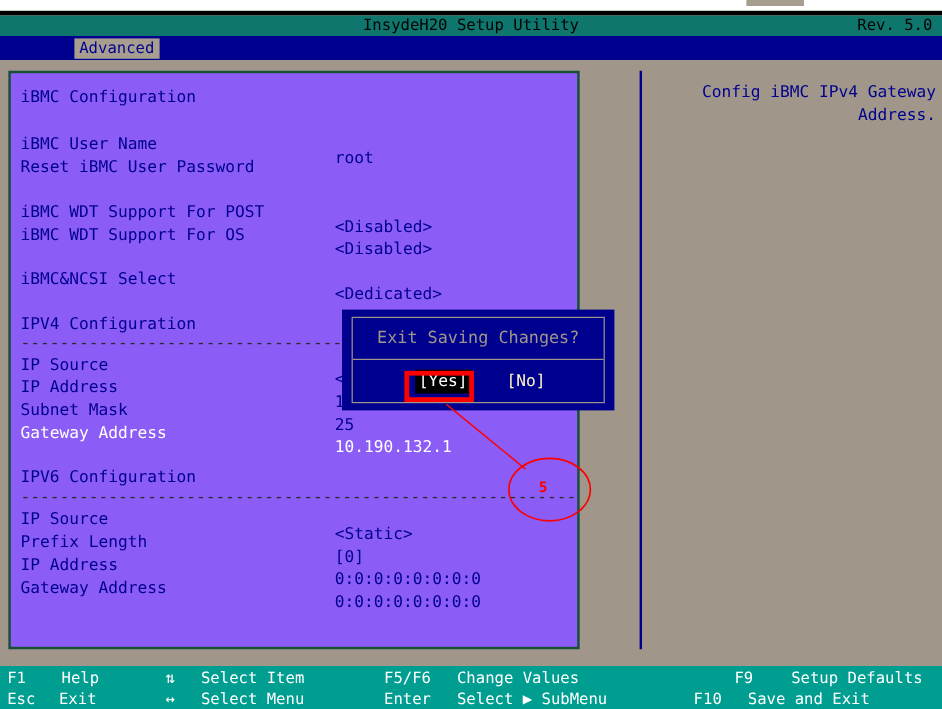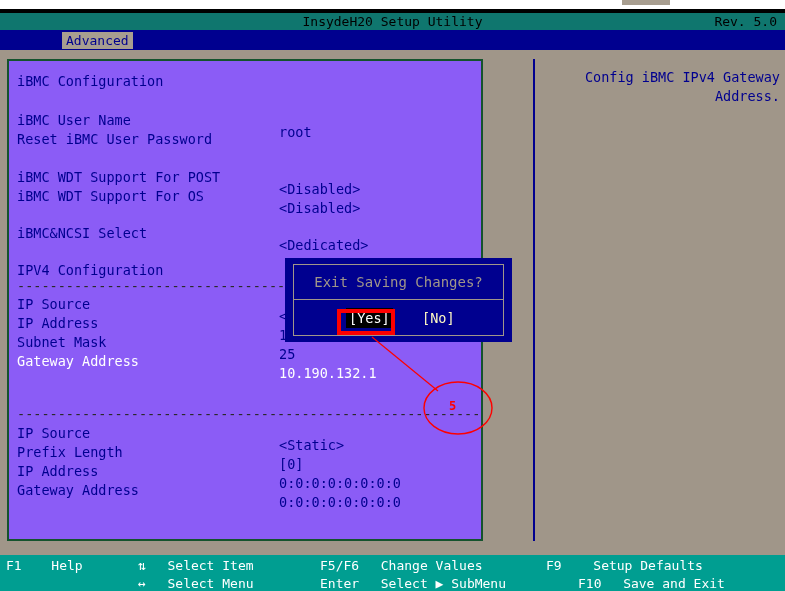--- a/index.html
+++ b/index.html
@@ -227,20 +227,21 @@
     </div>
     <div class="row" style="top:272px;">
       <span class="lbl">Subnet Mask</span>
       <span class="val">25</span>
     </div>
     <div class="row selected" style="top:291px;">
       <span class="lbl">Gateway Address</span>
       <span class="val">10.190.132.1</span>
     </div>
 
+    <div class="heading" style="top:328px;">IPV6 Configuration</div>
     <div class="dashline" style="top:347px;">------------------------------------------------------------</div>
 
     <div class="row" style="top:363px;">
       <span class="lbl">IP Source</span>
       <span class="val">&lt;Static&gt;</span>
     </div>
     <div class="row" style="top:382px;">
       <span class="lbl">Prefix Length</span>
       <span class="val">[0]</span>
     </div>
@@ -276,20 +277,25 @@
     <path d="M 438 391 L 372 337" fill="none" stroke="#fe0000" stroke-width="1.2"></path>
   </svg>
   <div class="anno-num">5</div>
 
   <div class="footer">
     <div class="fkey" style="left:6px;  top:2px;  width:120px;">
       <span>F1</span>
       <span style="display:inline-block;width:14px;"></span>
       <span>Help</span>
     </div>
+    <div class="fkey" style="left:6px;  top:20px; width:120px;">
+      <span>Esc</span>
+      <span style="display:inline-block;width:4px;"></span>
+      <span>Exit</span>
+    </div>
 
     <div class="fkey" style="left:138px; top:2px;">
       <span>⇅</span>
       <span style="display:inline-block;width:6px;"></span>
       <span>Select Item</span>
     </div>
     <div class="fkey" style="left:138px; top:20px;">
       <span>↔</span>
       <span style="display:inline-block;width:6px;"></span>
       <span>Select Menu</span>
@@ -299,21 +305,21 @@
       <span>F5/F6</span>
       <span style="display:inline-block;width:6px;"></span>
       <span>Change Values</span>
     </div>
     <div class="fkey" style="left:320px; top:20px;">
       <span>Enter</span>
       <span style="display:inline-block;width:6px;"></span>
       <span>Select ▶ SubMenu</span>
     </div>
 
-    <div class="fkey" style="left:546px; top:2px;text-align:right;">
+    <div class="fkey" style="left:612px; top:2px;text-align:right;">
       <span>F9</span>
       <span style="display:inline-block;width:16px;"></span>
       <span>Setup Defaults</span>
     </div>
     <div class="fkey" style="left:578px; top:20px;">
       <span>F10</span>
       <span style="display:inline-block;width:6px;"></span>
       <span>Save and Exit</span>
     </div>
   </div>

